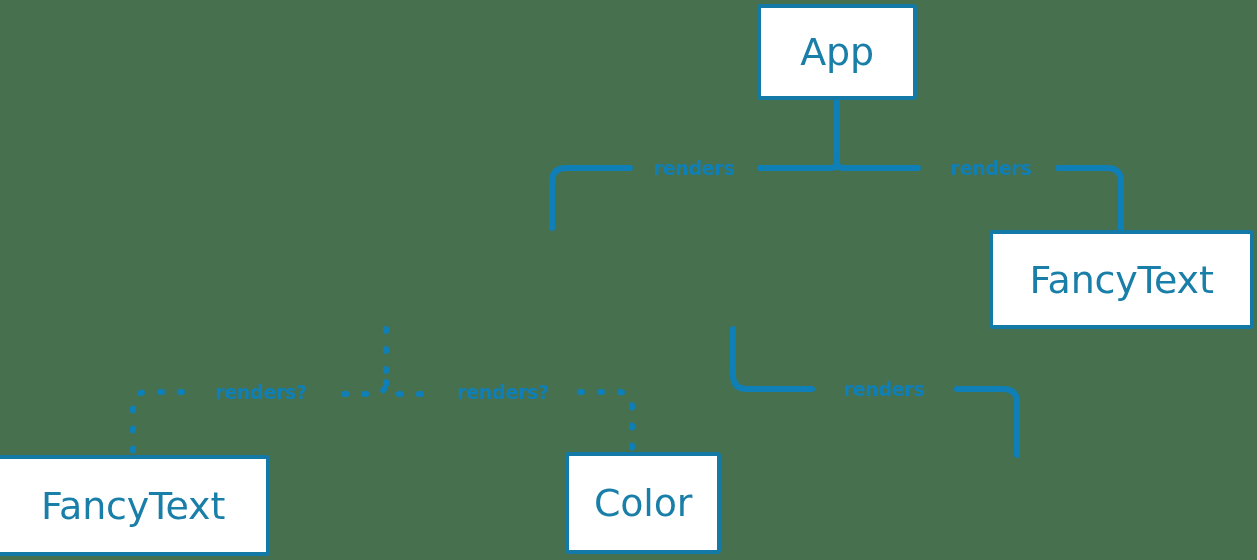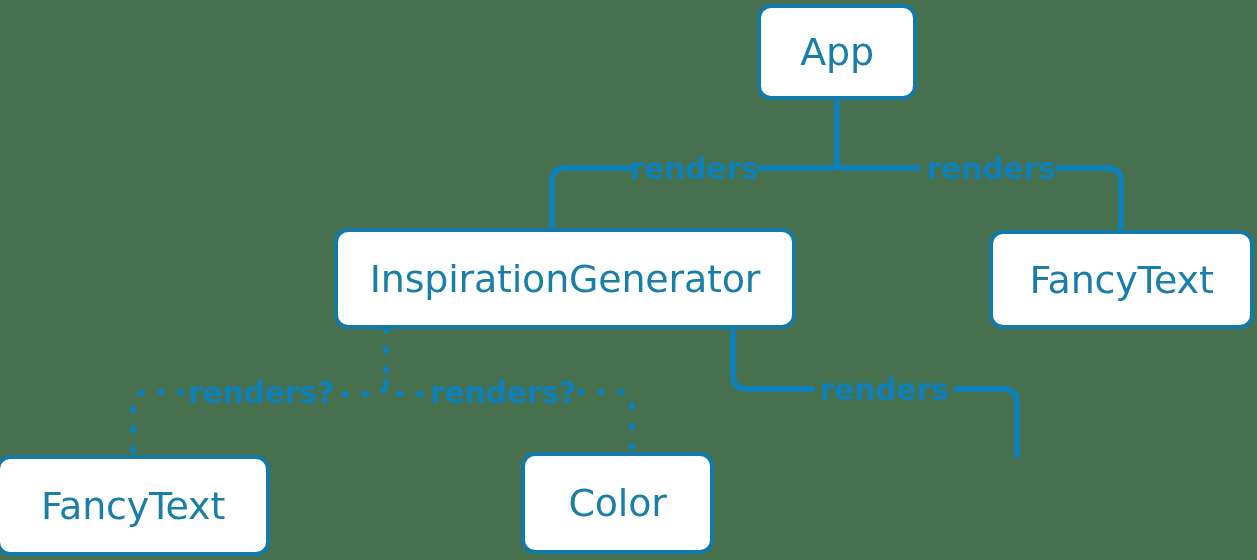--- a/index.html
+++ b/index.html
@@ -20,39 +20,39 @@
     left: 0;
     top: 0;
     width: 1257px;
     height: 560px;
   }
   .node {
     position: absolute;
     box-sizing: border-box;
     background: #ffffff;
     border: 4px solid #1379a6;
-    border-radius: 14px;
+    border-radius: 4px;
     display: flex;
     align-items: center;
     justify-content: center;
     color: #1a7fa8;
     font-size: 38px;
     font-weight: 400;
     letter-spacing: -0.2px;
     white-space: nowrap;
     z-index: 5;
   }
   .node-label {
     color: #1a7fa8;
     line-height: 1;
   }
   .edge-label {
     position: absolute;
     color: #0f7fb8;
-    font-size: 30px;
+    font-size: 19px;
     font-weight: 600;
     letter-spacing: -0.3px;
     white-space: nowrap;
     transform: translate(-50%, -50%);
     z-index: 6;
   }
 </style>
 </head>
 <body>
 
@@ -80,33 +80,30 @@
       <path d="M 182,392 L 147,392 Q 133,392 133,406 L 133,455"></path>
 
       <path d="M 580,392 L 618,392 Q 632,392 632,406 L 632,452"></path>
     </g>
   </svg>
 
   <div class="node" style="left:757px; top:4px; width:160px; height:96px;">
     <span class="node-label">App</span>
   </div>
 
-  <div class="node" style="left:334px; top:228px; width:462px; height:101px;">
-    <span class="node-label">InspirationGenerator</span>
-  </div>
 
   <div class="node" style="left:989px; top:230px; width:265px; height:99px;">
     <span class="node-label">FancyText</span>
   </div>
 
   <div class="node" style="left:-4px; top:455px; width:274px; height:101px;">
     <span class="node-label">FancyText</span>
   </div>
 
-  <div class="node" style="left:521px; top:452px; width:193px; height:102px;">
+  <div class="node" style="left:565px; top:452px; width:156px; height:102px;">
     <span class="node-label">Color</span>
   </div>
 
 
   <div class="edge-label" style="left:694px; top:168px;">renders</div>
 
   <div class="edge-label" style="left:991px; top:168px;">renders</div>
 
   <div class="edge-label" style="left:261px; top:392px;">renders?</div>
 

